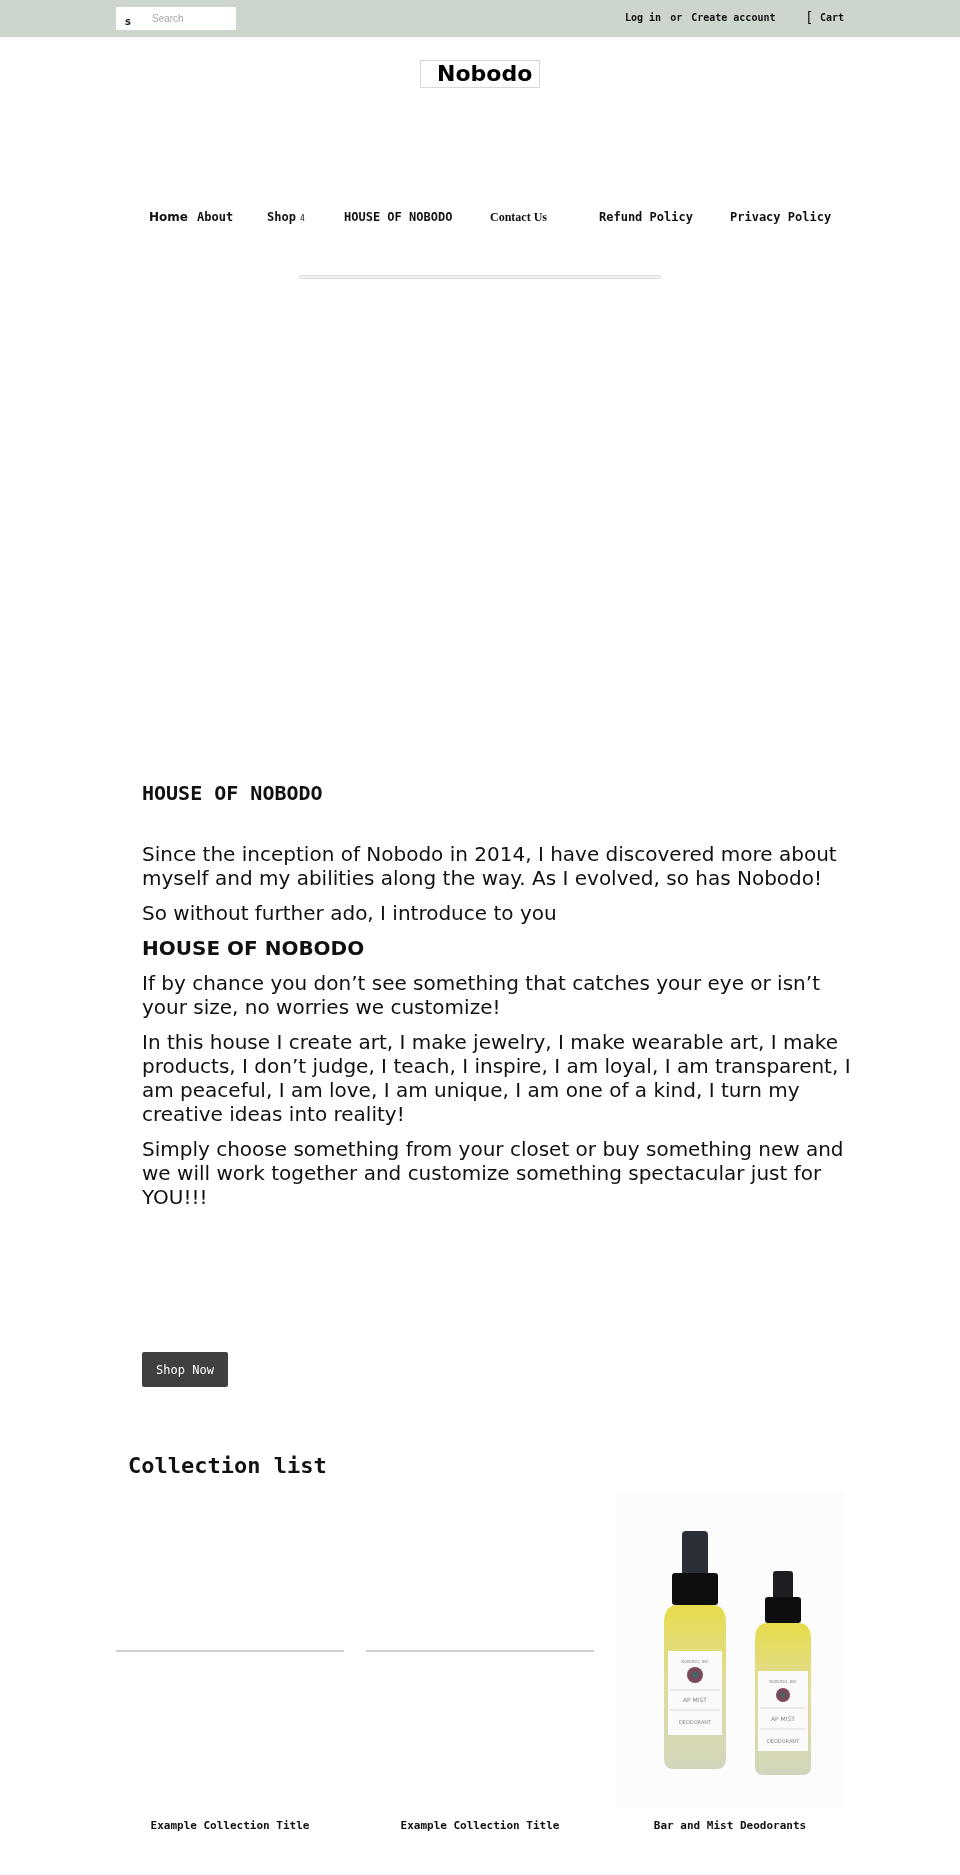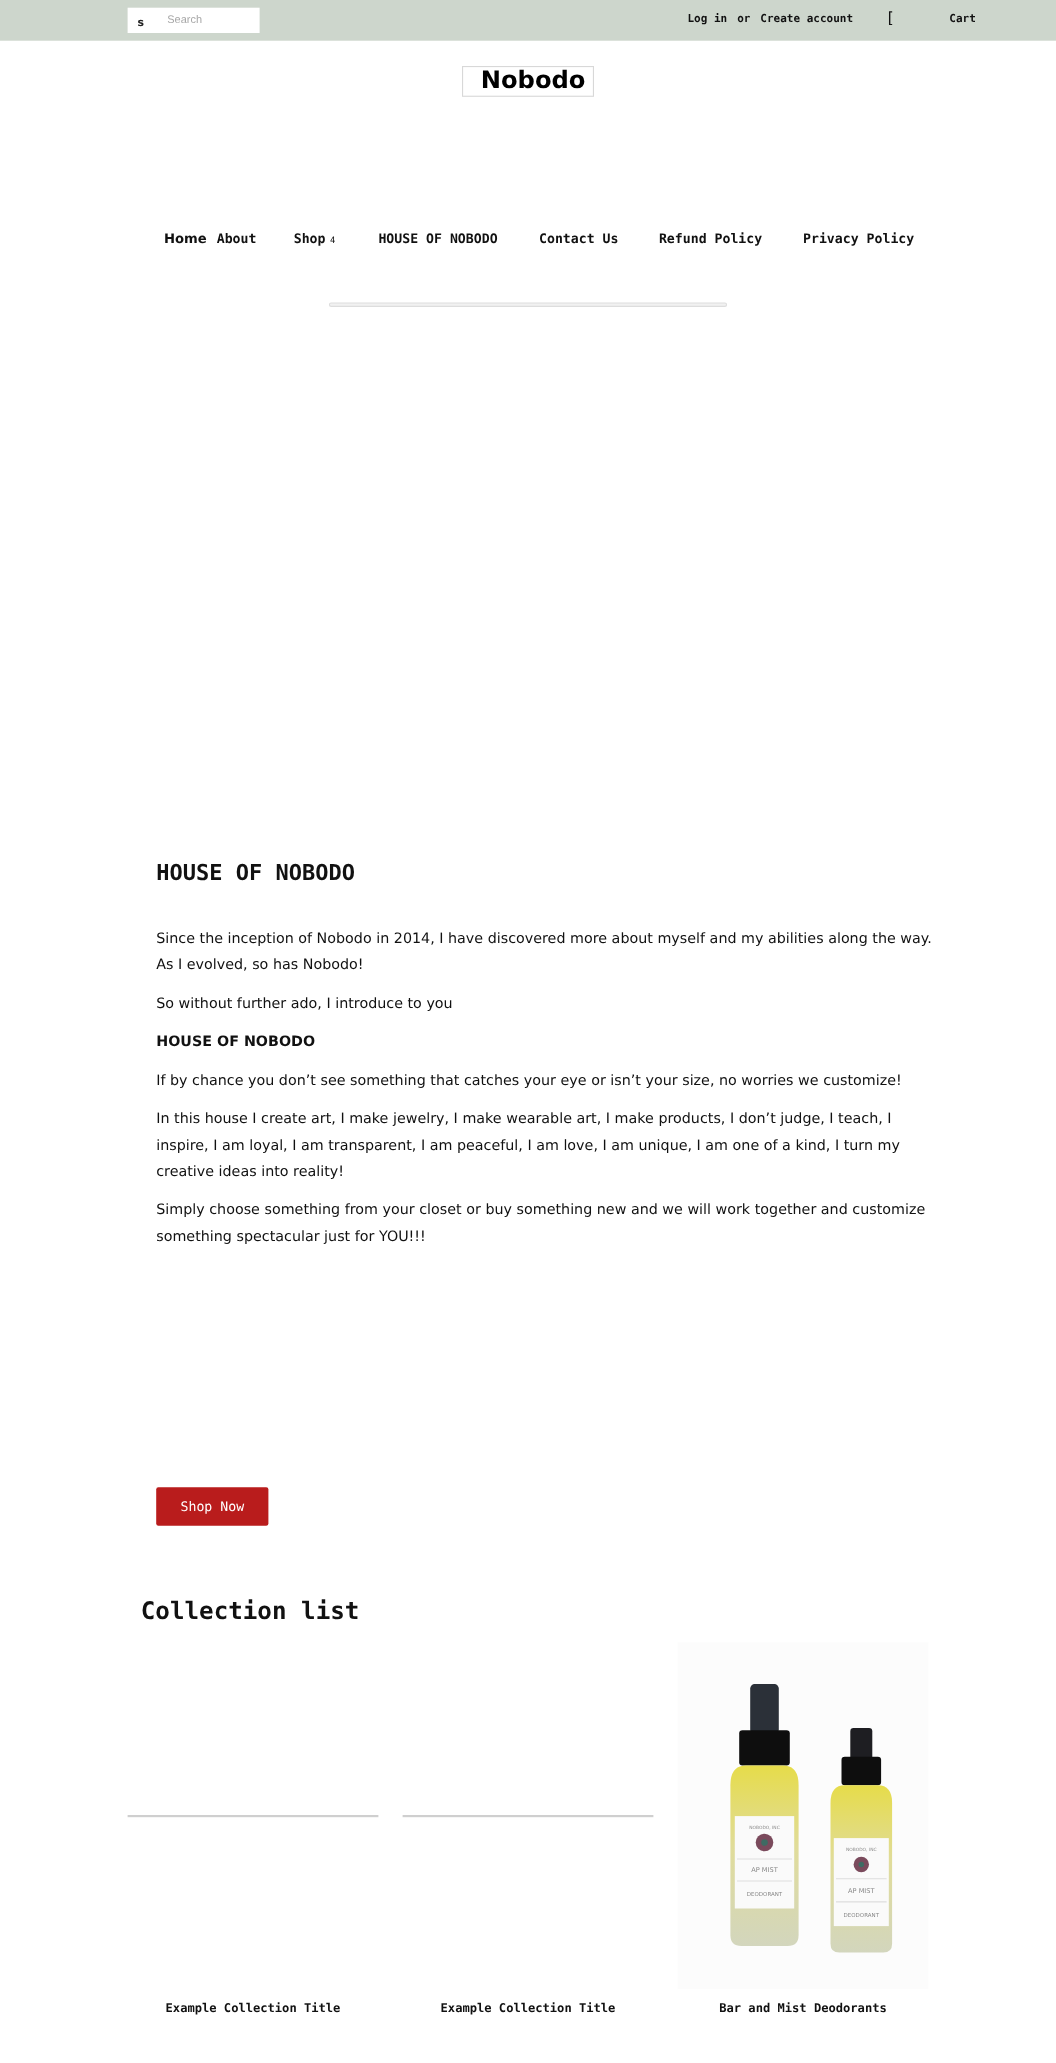--- a/index.html
+++ b/index.html
@@ -9,37 +9,37 @@
     .topbar { position: absolute; left: 0; top: 0; width: 960px; height: 37px; background: #cdd6cc; }
     .search-box { position: absolute; left: 116px; top: 7px; width: 120px; height: 23px; background: #fff; }
     .search-icon { position: absolute; left: 9px; top: 10px; font-family: "DejaVu Sans", sans-serif; font-size: 10px; font-weight: bold; color: #222; line-height: 10px; }
     .search-input { position: absolute; left: 36px; top: 3px; width: 92px; height: 16px; border: none; outline: none; background: transparent; font-family: Liberation Sans, sans-serif; font-size: 10px; color: #444; }
     .search-input::placeholder { color: #a8a8a8; }
 
     .account-links { position: absolute; left: 625px; top: 12px; font-size: 10px; font-weight: bold; line-height: 12px; white-space: nowrap; }
     .account-links a { color: #111; text-decoration: none; }
     .account-links .or { color: #111; font-weight: bold; margin: 0 9px; text-align: center; }
     .cart-icon { position: absolute; left: 805px; top: 9px; font-size: 14px; line-height: 16px; color: #111; }
-    .cart-link { position: absolute; left: 820px; top: 12px; font-size: 10px; font-weight: bold; line-height: 12px; color: #111; text-decoration: none; margin-left: 43px; }
+    .cart-link { position: absolute; left: 820px; top: 12px; font-size: 10px; font-weight: bold; line-height: 12px; color: #111; text-decoration: none; }
 
     .logo { position: absolute; left: 420px; top: 60px; width: 120px; height: 28px; border: 1px solid #d8d8d8; font-family: "DejaVu Sans", sans-serif; font-size: 22px; font-weight: bold; line-height: 26px; padding-left: 16px; color: #000; }
 
     .nav { position: absolute; left: 0; top: 209px; width: 960px; height: 20px; }
     .nav-item { position: absolute; top: 0; font-size: 12px; font-weight: bold; line-height: 16px; color: #111; text-decoration: none; white-space: nowrap; }
     .nav-item.sans { font-family: "DejaVu Sans", sans-serif; }
     .nav-chevron { font-size: 8px; margin-left: 4px; font-weight: normal; }
 
     .divider { position: absolute; left: 299px; top: 275px; width: 362px; height: 4px; border: 1px solid #dddddd; border-radius: 2px; background: #f1f1f1; }
 
     .content { position: absolute; left: 142px; top: 780px; width: 710px; }
     .page-heading { font-size: 20px; font-weight: bold; line-height: 26px; color: #111; margin-bottom: 36px; }
-    .para { font-family: "DejaVu Sans", sans-serif; font-size: 13px; line-height: 24px; color: #111; margin-bottom: 11px; }
+    .para { font-family: "DejaVu Sans", sans-serif; font-size: 20px; line-height: 24px; color: #111; margin-bottom: 11px; }
     .para.bold { font-weight: bold; }
 
-    .shop-now { position: absolute; left: 142px; top: 1352px; width: 102px; height: 35px; background: #b91c1c; border: none; border-radius: 2px; color: #fff; font-family: "DejaVu Sans Mono", monospace; font-size: 12px; cursor: pointer; }
+    .shop-now { position: absolute; left: 142px; top: 1352px; width: 86px; height: 35px; background: #404040; border: none; border-radius: 2px; color: #fff; font-family: "DejaVu Sans Mono", monospace; font-size: 12px; cursor: pointer; }
 
     .section-title { position: absolute; left: 128px; top: 1452px; font-size: 22px; font-weight: bold; line-height: 28px; color: #111; }
 
     .coll-card { position: absolute; top: 1493px; width: 228px; height: 345px; }
     .coll-placeholder { position: absolute; left: 0; top: 0; width: 228px; height: 315px; }
     .coll-line { position: absolute; left: 0; top: 157px; width: 228px; height: 2px; background: #cfcfcf; }
     .coll-image { position: absolute; left: 0; top: 0; width: 228px; height: 315px; background: #fcfcfc; }
     .coll-title { position: absolute; left: 0; top: 326px; width: 228px; text-align: center; font-size: 11px; font-weight: bold; line-height: 14px; color: #111; }
   </style>
 </head>
@@ -57,21 +57,21 @@
   <a href="#" class="cart-link">Cart</a>
 </div>
 
 <a href="#" class="logo" style="text-decoration:none;">Nobodo</a>
 
 <nav class="nav">
   <a href="#" class="nav-item sans" style="left:109px;margin-left:40px;">Home</a>
   <a href="#" class="nav-item" style="left:197px;">About</a>
   <a href="#" class="nav-item" style="left:267px;"><span>Shop</span><span class="nav-chevron">4</span></a>
   <a href="#" class="nav-item" style="left:344px;">HOUSE OF NOBODO</a>
-  <a href="#" class="nav-item" style="left:490px;">Contact Us</a>
+  <a href="#" class="nav-item" style="left:490px;font-family:Liberation Serif, serif;">Contact Us</a>
   <a href="#" class="nav-item" style="left:599px;">Refund Policy</a>
   <a href="#" class="nav-item" style="left:730px;">Privacy Policy</a>
 </nav>
 
 <div class="divider"></div>
 
 <div class="content">
   <h1 class="page-heading">HOUSE OF NOBODO</h1>
   <p class="para">Since the inception of Nobodo in 2014,  I have discovered more about myself and my abilities along the way.  As I evolved, so has Nobodo!</p>
   <p class="para">So without further ado, I introduce to you</p>

